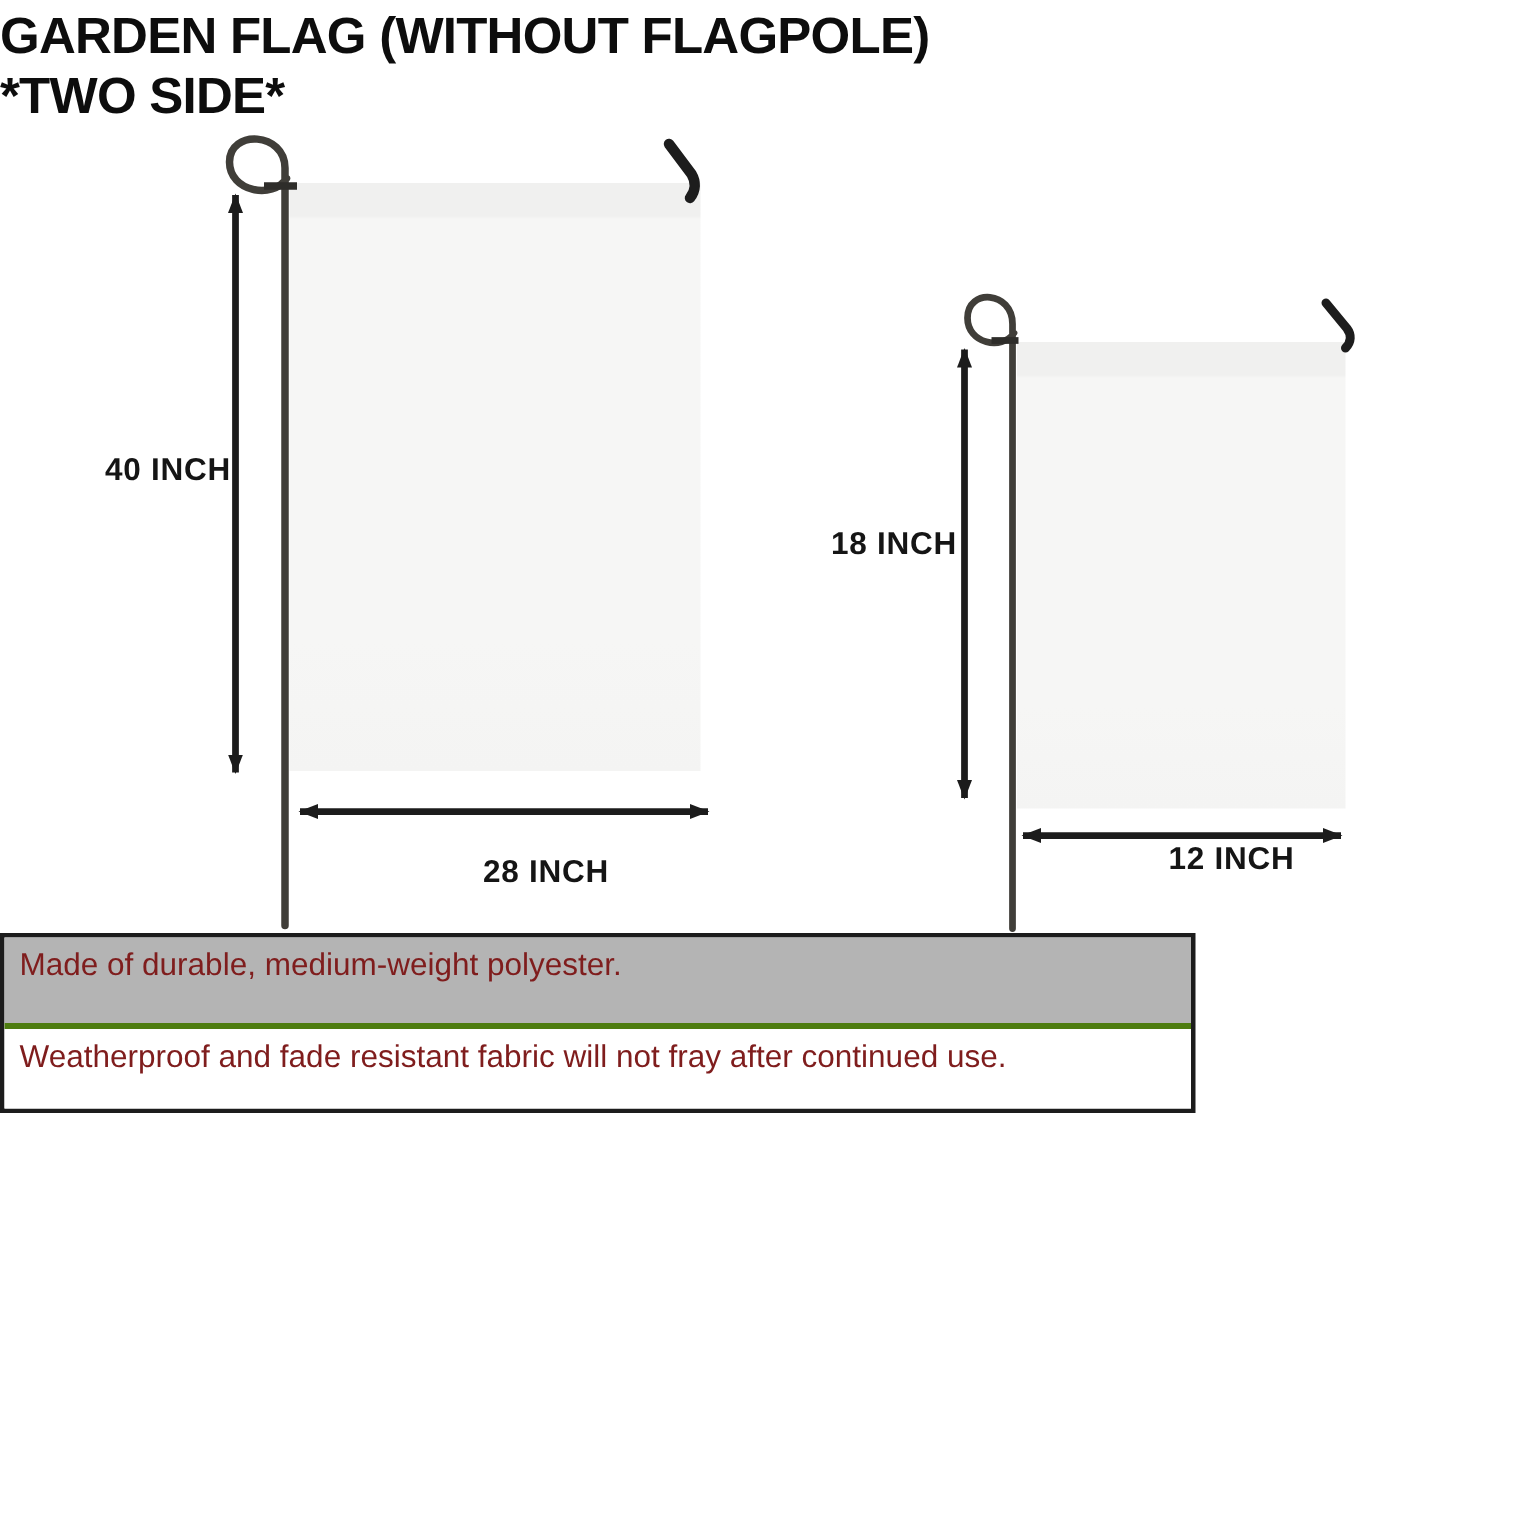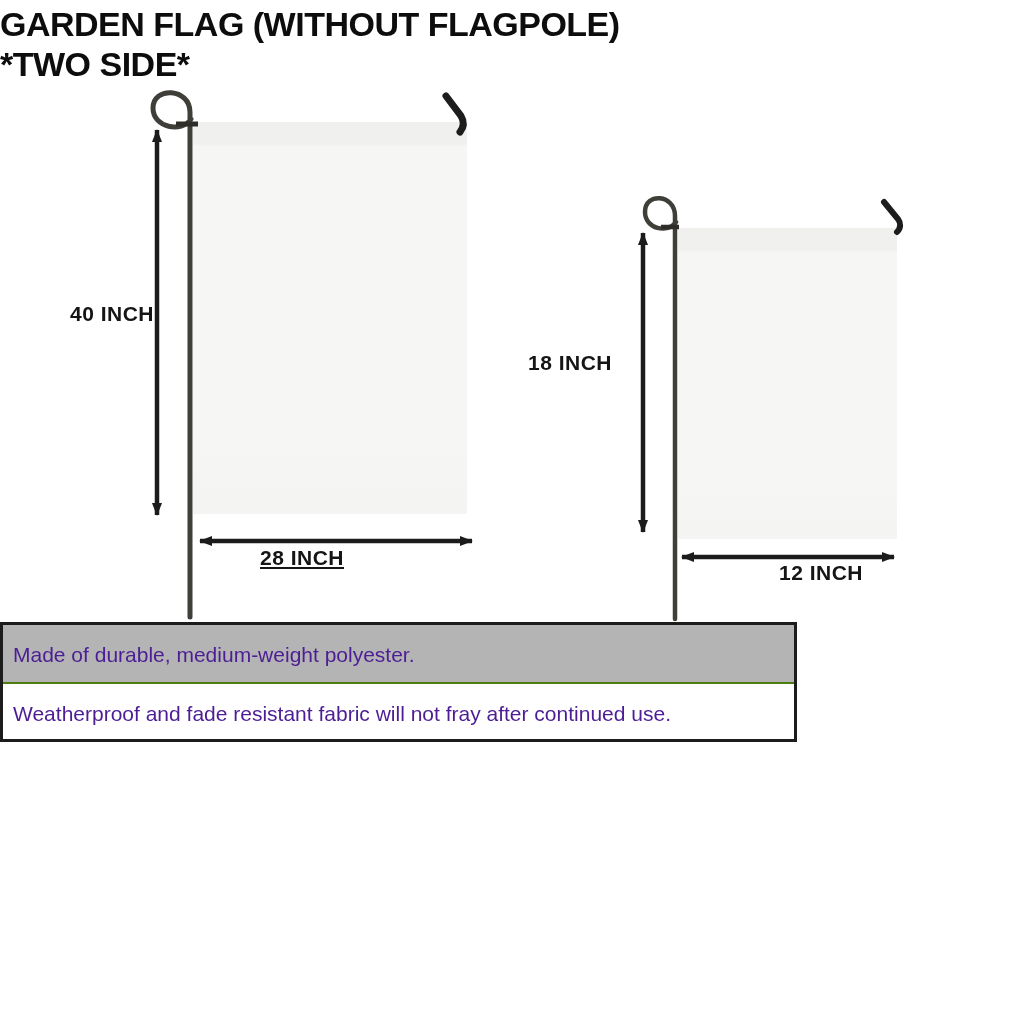--- a/index.html
+++ b/index.html
@@ -19,37 +19,37 @@
     background:linear-gradient(180deg,#f0f0ef 0px,#f0f0ef 22px,#f6f6f5 24px,#f6f6f5 78%,#f4f4f3 100%);
   }
   .flag-large{left:193px;top:122px;width:274px;height:392px;}
   .flag-small{left:678px;top:228px;width:219px;height:311px;}
   
   .dim-label{
     position:absolute;z-index:5;font-size:21px;font-weight:bold;color:#151515;
     white-space:nowrap;letter-spacing:0.5px;
   }
   .lbl-40{left:70px;top:302px;}
-  .lbl-28{left:260px;top:546px;width:146px;text-align:left;text-decoration:underline;}
-  .lbl-18{left:528px;top:351px;}
+  .lbl-28{left:260px;top:570px;width:146px;text-align:right;}
+  .lbl-18{left:554px;top:351px;}
   .lbl-12{left:717px;top:561px;width:146px;text-align:right;}
   
   .diagram-svg{position:absolute;left:0;top:0;z-index:2;}
   
   .features-table{
     position:absolute;left:0;top:622px;width:797px;z-index:4;
     border:3px solid #1c1c1c;box-sizing:border-box;background:#ffffff;
   }
   .feature-row{
     height:57px;box-sizing:border-box;
-    padding:18px 10px 0 10px;
-    font-size:21px;color:#4c1d95;white-space:nowrap;overflow:visible;
+    padding:7px 10px 0 10px;
+    font-size:21px;color:#7f1d1d;white-space:nowrap;overflow:visible;
     background:#ffffff;
   }
-  .feature-row + .feature-row{border-top:2px solid #4d7c0f;}
+  .feature-row + .feature-row{border-top:4px solid #4d7c0f;}
   .feature-row:nth-child(odd){background:#b4b4b4;}
 </style>
 </head>
 <body>
 
 <div class="canvas">
 
   <div class="title-block">
     <div class="title-line">GARDEN FLAG (WITHOUT FLAGPOLE)</div>
     <div class="title-line">*TWO SIDE*</div>

